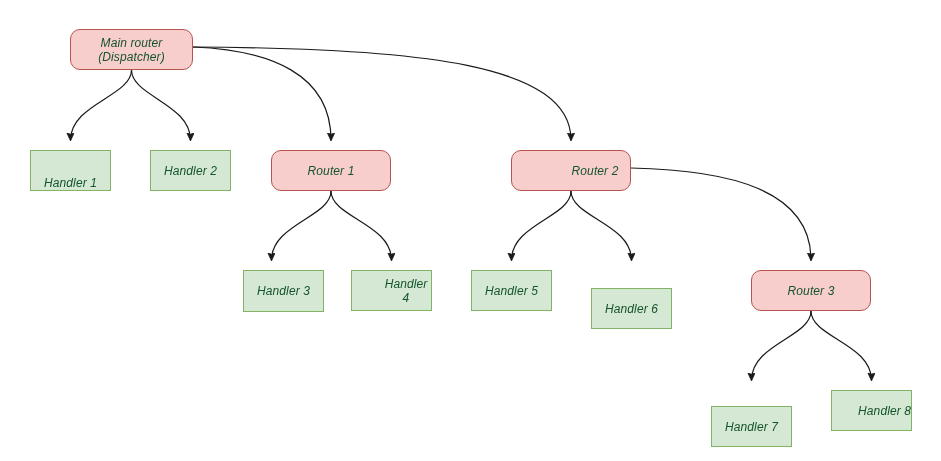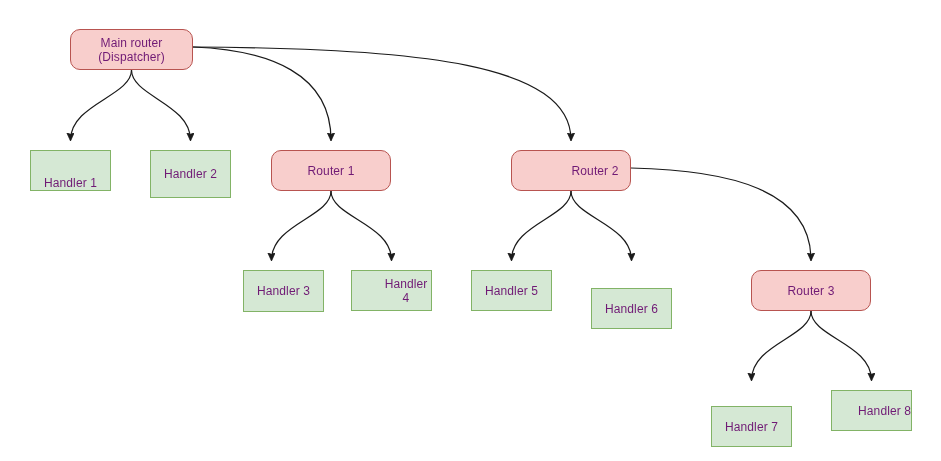--- a/index.html
+++ b/index.html
@@ -28,24 +28,25 @@
   }
   .node {
     position: absolute;
     box-sizing: border-box;
     display: flex;
     align-items: center;
     justify-content: center;
     text-align: center;
     font-size: 12px;
     line-height: 14px;
-    color: #701a75;
+    color: #14532d;
     letter-spacing: 0.1px;
     z-index: 2;
     white-space: pre-line;
+    font-style: italic;
   }
   .node.router {
     background: #f8cecc;
     border: 1px solid #b85450;
     border-radius: 10px;
   }
   .node.handler {
     background: #d5e8d4;
     border: 1px solid #82b366;
     border-radius: 0;
@@ -78,21 +79,21 @@
         <path d="M 631 168 C 730 170 811 190 811 260" marker-end="url(#arrowhead)"></path>
         <path d="M 811 311 C 811 337 751.5 344 751.5 380" marker-end="url(#arrowhead)"></path>
         <path d="M 811 311 C 811 337 871.5 344 871.5 380" marker-end="url(#arrowhead)"></path>
       </g>
   </svg>
 
   <div id="nodes-group">
       <div class="node router" style="left: 70px; top: 29px; width: 123px; height: 41px;"><span class="node-label">Main router
 (Dispatcher)</span></div>
       <div class="node handler" style="left: 30px; top: 150px; width: 81px; height: 41px; align-items: flex-end;"><span class="node-label">Handler 1</span></div>
-      <div class="node handler" style="left: 150px; top: 150px; width: 81px; height: 48px;"><span class="node-label">Handler 2</span></div>
+      <div class="node handler" style="left: 150px; top: 150px; width: 81px; height: 41px;"><span class="node-label">Handler 2</span></div>
       <div class="node router" style="left: 271px; top: 150px; width: 120px; height: 41px;"><span class="node-label">Router 1</span></div>
       <div class="node router" style="left: 511px; top: 150px; width: 120px; height: 41px; padding-left: 48px;"><span class="node-label">Router 2</span></div>
       <div class="node handler" style="left: 243px; top: 270px; width: 81px; height: 42px;"><span class="node-label">Handler 3</span></div>
       <div class="node handler" style="left: 351px; top: 270px; width: 81px; height: 41px; padding-left: 29px;"><span class="node-label">Handler 4</span></div>
       <div class="node handler" style="left: 471px; top: 270px; width: 81px; height: 41px;"><span class="node-label">Handler 5</span></div>
       <div class="node handler" style="left: 591px; top: 288px; width: 81px; height: 41px;"><span class="node-label">Handler 6</span></div>
       <div class="node router" style="left: 751px; top: 270px; width: 120px; height: 41px;"><span class="node-label">Router 3</span></div>
       <div class="node handler" style="left: 711px; top: 390px; width: 81px; height: 41px; margin-top: 16px;"><span class="node-label">Handler 7</span></div>
       <div class="node handler" style="left: 831px; top: 390px; width: 81px; height: 41px; justify-content: flex-end;"><span class="node-label">Handler 8</span></div>
     </div>

